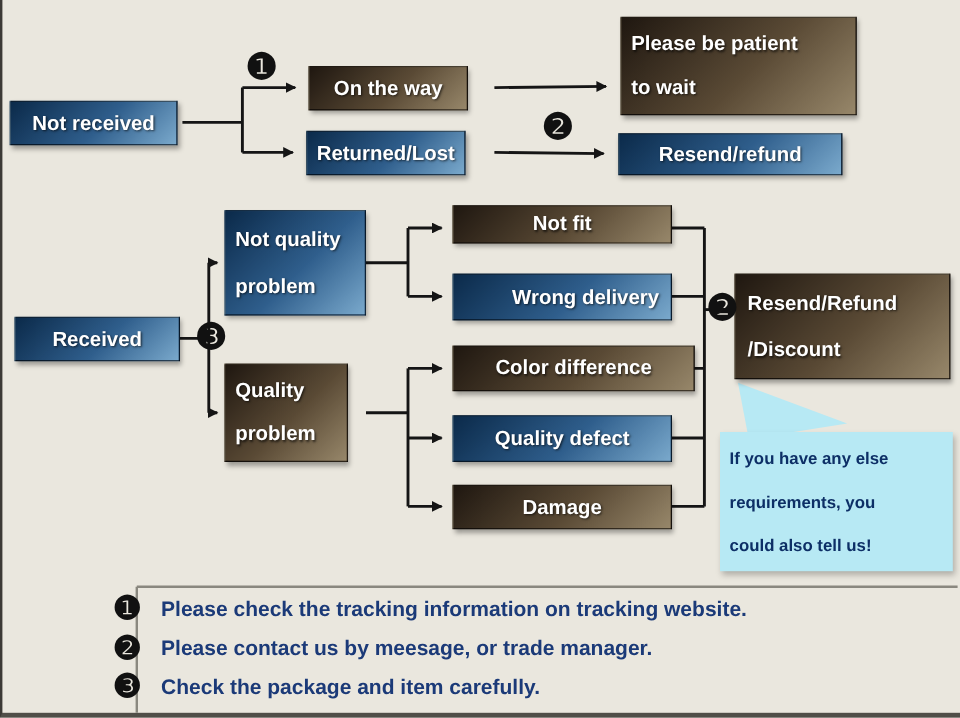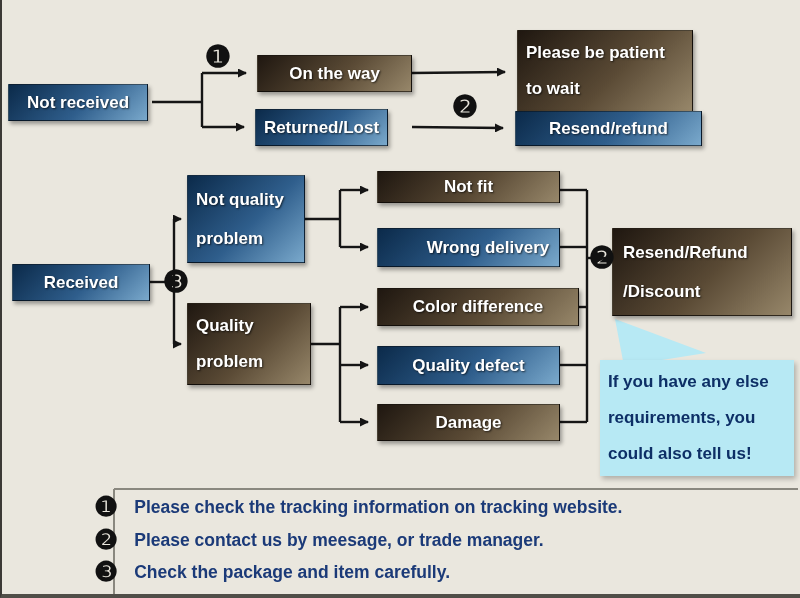--- a/index.html
+++ b/index.html
@@ -23,21 +23,21 @@
   .blue  { background:linear-gradient(135deg,#0b2a4a 0%,#2f5e8c 55%,#7aa9cc 100%); }
   .brown { background:linear-gradient(135deg,#1f1710 0%,#5a4a35 55%,#97876a 100%); }
   .multi { flex-direction:column; align-items:flex-start; justify-content:space-around; padding:4px 8px; }
   .marker {
     position:absolute; transform:translate(-50%,-50%);
     font-size:30px; line-height:1; color:#111; font-weight:bold;
   }
   .bubble {
     position:absolute; box-sizing:border-box;
     background:#b7e9f4;
-    color:#0d2f66; font-weight:bold; font-size:17px;
+    color:#0d2f66; font-weight:bold; font-size:14px;
     display:flex; flex-direction:column; align-items:flex-start; justify-content:space-around;
     padding:4px 8px; white-space:nowrap;
     box-shadow:2px 3px 5px rgba(0,0,0,0.25);
   }
   .legend-row {
     position:absolute; display:flex; align-items:center; gap:16px;
     color:#1b3a78; font-weight:bold; font-size:17.5px; white-space:nowrap;
   }
   .legend-row .marker-inline { font-size:27px; line-height:1; color:#111; }
 </style>
@@ -88,42 +88,42 @@
       <path d="M112,489 L796,489" stroke="#8a887f" stroke-width="2"></path>
       <path d="M112,489 L112,596" stroke="#8a887f" stroke-width="2"></path>
     </g>
 
     <polygon points="613,319 704,353 622,366" fill="#b7e9f4"></polygon>
   </svg>
 
   <div class="box blue" style="left:6px;  top:84px;  width:140px; height:37px;">
       <span>Not received</span>
     </div>
-  <div class="box brown" style="left:255px; top:55px;  width:155px; height:37px;">
+  <div class="box brown" style="left:255px; top:55px;  width:133px; height:37px;">
       <span>On the way</span>
     </div>
   <div class="box blue" style="left:253px; top:109px; width:133px; height:37px;">
       <span>Returned/Lost</span>
     </div>
-  <div class="box brown multi" style="left:515px; top:14px; width:176px; height:82px;margin-top:16px;">
+  <div class="box brown multi" style="left:515px; top:14px; width:197px; height:82px;">
     <span>Please be patient</span>
     <span>to wait</span>
   </div>
   <div class="box blue" style="left:513px; top:111px; width:187px; height:35px;">
       <span>Resend/refund</span>
     </div>
 
   <div class="box blue" style="left:10px; top:264px; width:138px; height:37px;">
       <span>Received</span>
     </div>
   <div class="box blue multi" style="left:185px; top:175px; width:118px; height:88px;">
     <span>Not quality</span>
     <span>problem</span>
   </div>
-  <div class="box brown multi" style="left:185px; top:303px; width:124px; height:82px;">
+  <div class="box brown multi" style="left:185px; top:303px; width:103px; height:82px;">
     <span>Quality</span>
     <span>problem</span>
   </div>
 
   <div class="box brown" style="left:375px; top:171px; width:183px; height:32px;">
       <span>Not fit</span>
     </div>
   <div class="box blue" style="left:375px; top:228px; width:183px; height:39px;padding-left:39px;">
       <span>Wrong delivery</span>
     </div>

